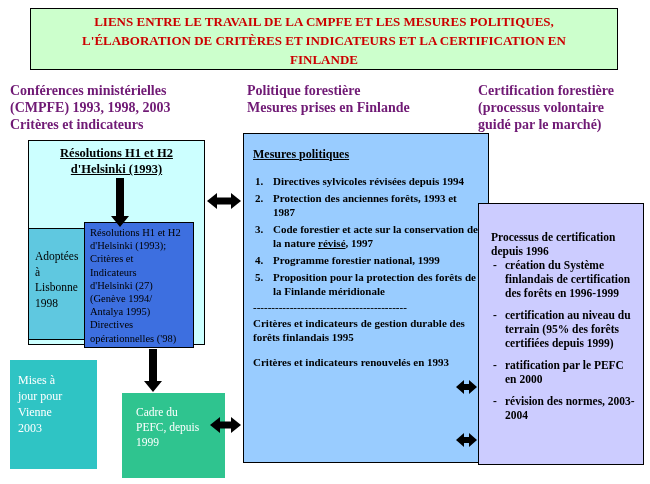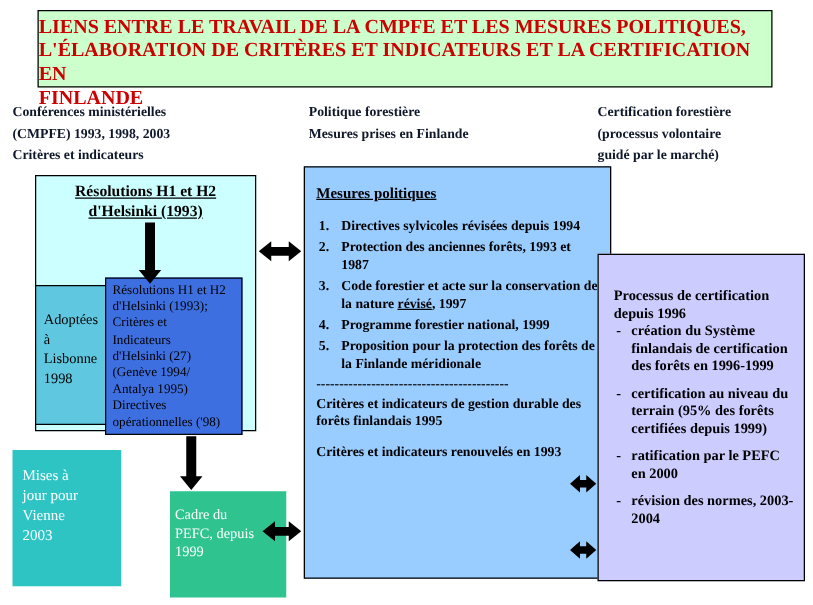--- a/index.html
+++ b/index.html
@@ -2,31 +2,31 @@
 <html style="--title-bg: #ccffcc; --title-text: #cc0000; --helsinki-bg: #ccffff; --lisbonne-bg: #5fc8e0; --blue-bg: #3d6fe0; --vienne-bg: #2fc4c4; --pefc-bg: #2fc48f; --middle-bg: #99ccff; --right-bg: #ccccff; --arrow: #000000;"><head>
 <meta charset="utf-8">
 <style>
   html,body{margin:0;padding:0;}
   body{font-family:"Liberation Serif","DejaVu Serif",serif;background:#ffffff;}
   .canvas{position:relative;width:650px;height:484px;background:#ffffff;overflow:hidden;}
   .abs{position:absolute;}
   .pre{white-space:pre-line;}
   .box{border:1px solid #000;box-sizing:border-box;}
   .title-banner{left:30px;top:8px;width:588px;height:62px;background:var(--title-bg);color:var(--title-text);
-    font-weight:bold;font-size:16px;line-height:19px;text-align:left;padding-top:3px;}
-  .hdr{font-weight:bold;font-size:11px;line-height:17px;color:#0f172a;}
+    font-weight:bold;font-size:13px;line-height:19px;text-align:center;padding-top:3px;}
+  .hdr{font-weight:bold;font-size:14px;line-height:17px;color:#701a75;}
   .hdr-left{left:10px;top:82px;width:235px;}
   .hdr-mid{left:247px;top:82px;width:205px;}
   .hdr-right{left:478px;top:82px;width:172px;}
   .helsinki{left:28px;top:140px;width:177px;height:205px;background:var(--helsinki-bg);}
   .helsinki-title{padding-top:4px;text-align:center;font-weight:bold;text-decoration:underline;font-size:12.5px;line-height:16px;}
   .lisbonne{left:28px;top:228px;width:57px;height:112px;background:var(--lisbonne-bg);font-size:11.5px;line-height:15.5px;padding:20px 2px 0 6px;color:#000;}
   .bluebox{left:84px;top:222px;width:110px;height:126px;background:var(--blue-bg);font-size:10.5px;line-height:13.2px;padding:3px 2px 0 5px;color:#000;}
   .vienne{left:10px;top:360px;width:76px;height:97px;background:var(--vienne-bg);color:#fff;font-size:12px;line-height:16px;padding:12px 3px 0 8px;border:none;}
-  .pefc{left:136px;top:393px;width:86px;height:73px;background:var(--pefc-bg);color:#fff;font-size:11.5px;line-height:15px;padding:12px 3px 0 4px;border:none;}
+  .pefc{left:122px;top:393px;width:86px;height:73px;background:var(--pefc-bg);color:#fff;font-size:11.5px;line-height:15px;padding:12px 3px 0 14px;border:none;}
   .policy{left:243px;top:133px;width:246px;height:330px;background:var(--middle-bg);padding:13px 7px 4px 9px;font-size:11px;color:#000;overflow:hidden;}
   .policy-title{font-weight:bold;text-decoration:underline;font-size:12px;margin-bottom:12px;}
   .mid-list{list-style:none;counter-reset:n;margin:0;padding:0;font-weight:bold;line-height:14px;}
   .mid-list li{counter-increment:n;position:relative;padding-left:20px;margin-bottom:3px;}
   .mid-list li::before{content:counter(n) ".";position:absolute;left:2px;}
   .u{text-decoration:underline;}
   .sep{font-weight:bold;margin:2px 0 3px;overflow:hidden;white-space:nowrap;}
   .fnote{font-weight:bold;line-height:14px;}
   .fnote1{margin-bottom:11px;}
   .cert{left:478px;top:203px;width:166px;height:262px;background:var(--right-bg);padding:26px 6px 6px 12px;font-size:11.5px;color:#000;overflow:hidden;}

